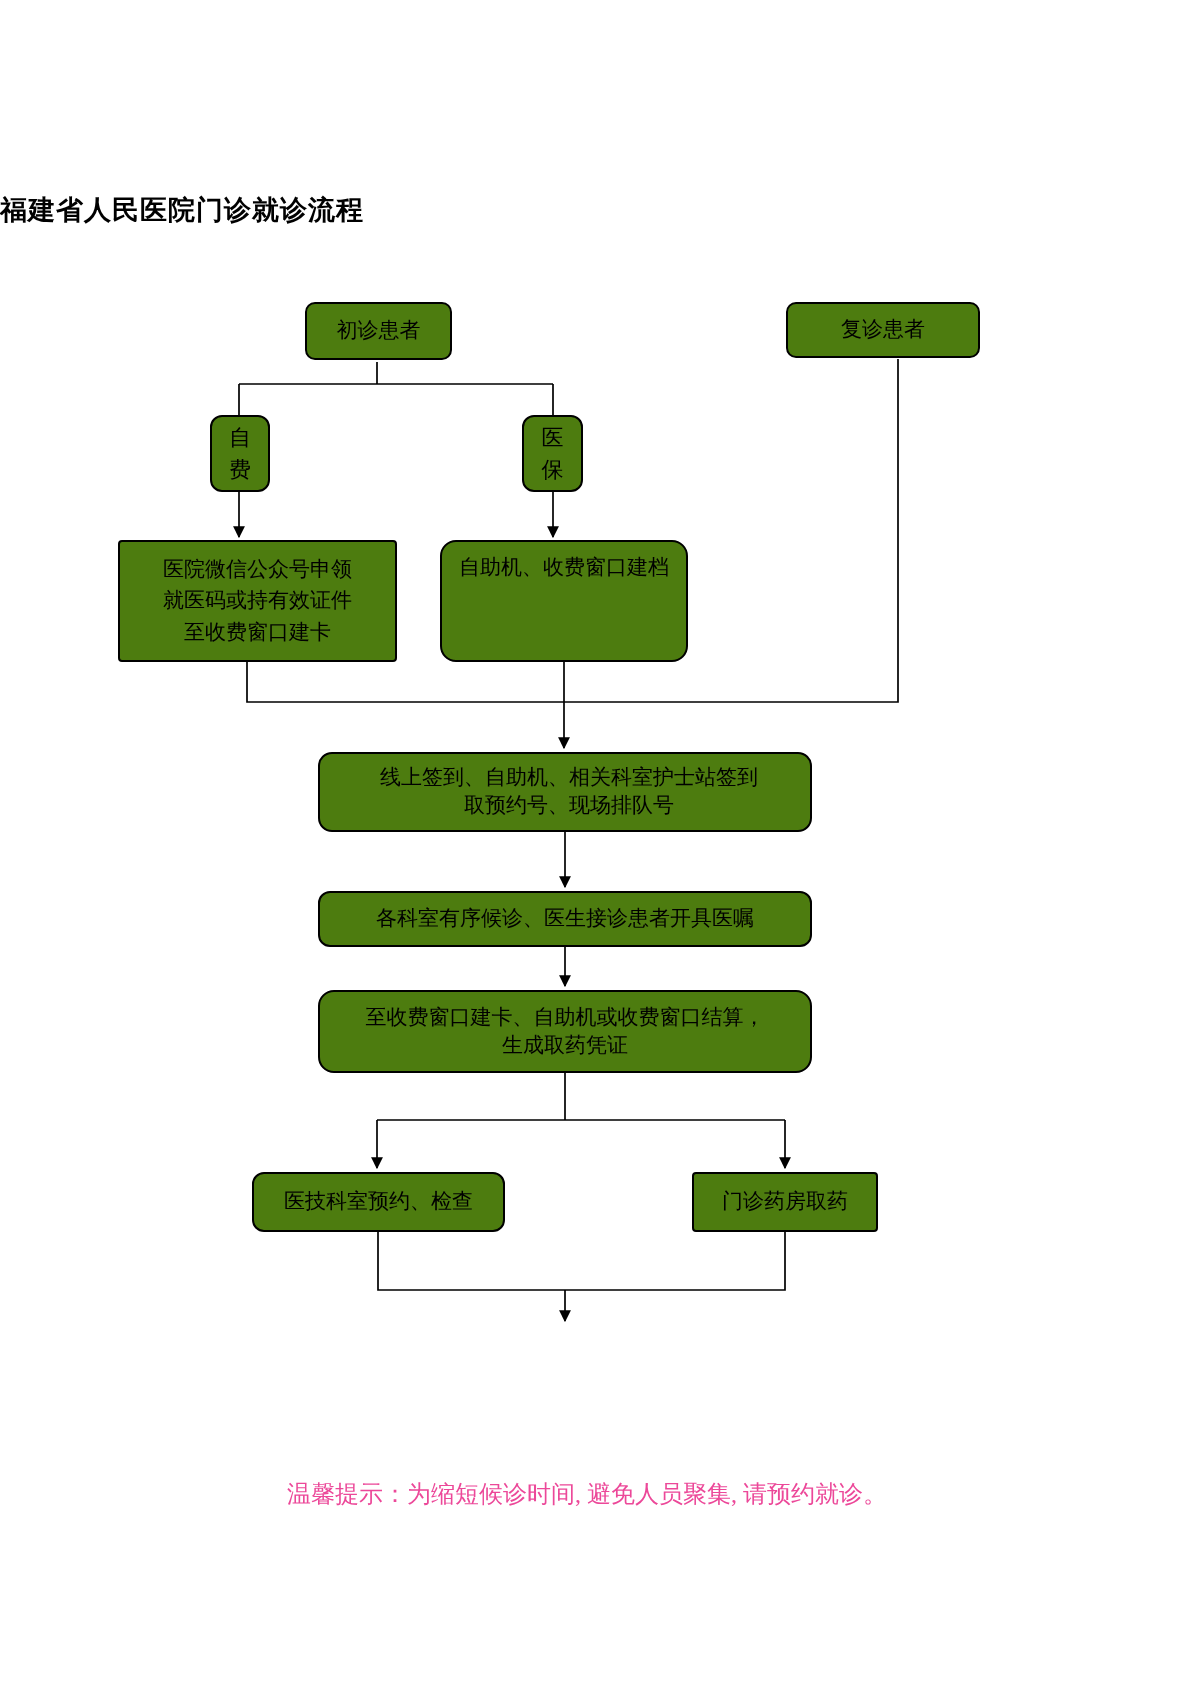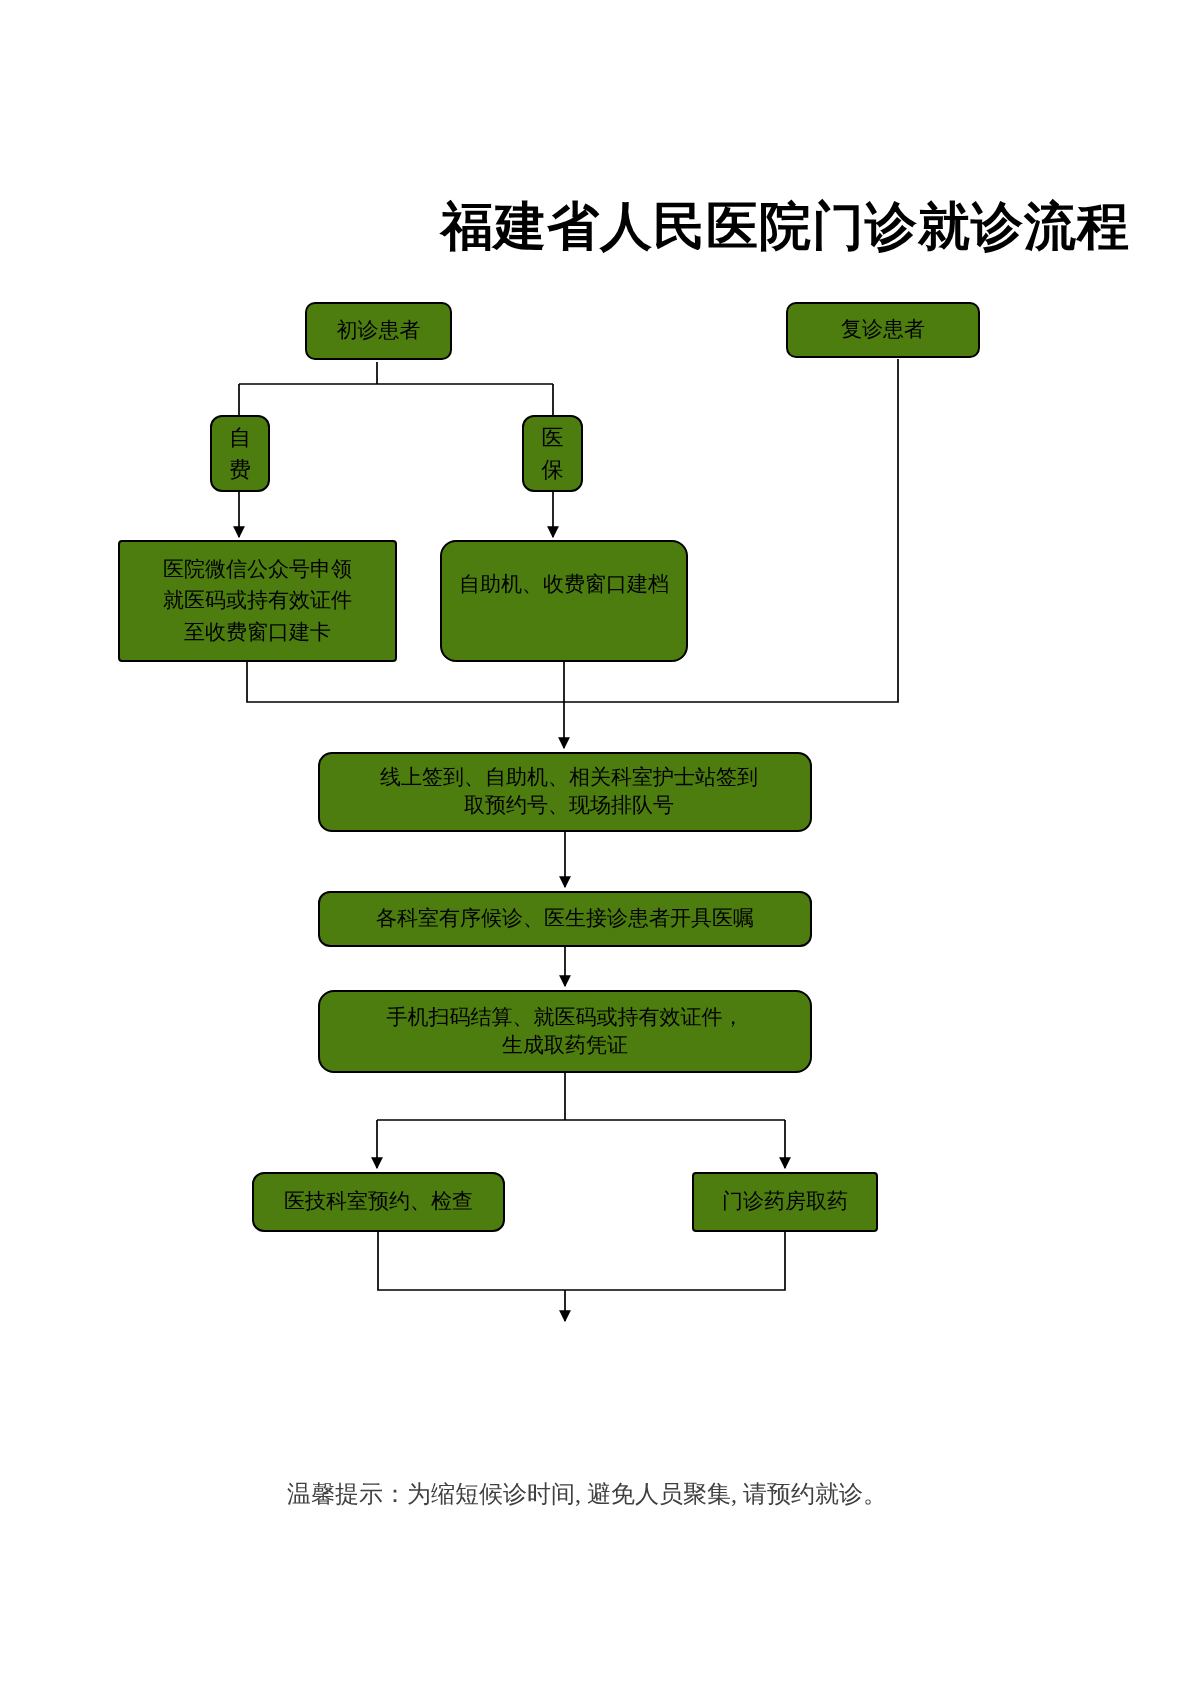--- a/index.html
+++ b/index.html
@@ -7,22 +7,22 @@
     position:relative;
     width:1190px;height:1682px;
     background:#ffffff;
     font-family:"Liberation Serif","DejaVu Serif",serif;
     color:#000;
     overflow:hidden;
   }
   .title{
     position:absolute;
     left:0;top:192px;width:1130px;
-    text-align:right;
-    font-size:52px;
+    text-align:left;
+    font-size:27px;
     font-weight:bold;
     letter-spacing:1px;
   }
   svg.connectors{position:absolute;left:0;top:0;z-index:0;}
   .node{
     position:absolute;
     box-sizing:border-box;
     background:#4d7c0f;
     border:2px solid #000;
     display:flex;
@@ -33,21 +33,21 @@
     font-size:21px;
     line-height:1.32;
     z-index:1;
   }
   .node .nl{white-space:nowrap;}
   .notice{
     position:absolute;
     left:0;top:1478px;width:1174px;
     text-align:center;
     font-size:24px;
-    color:#404040;
+    color:#ec4899;
   }
 </style>
 </head>
 <body>
 
 <div class="page">
 
   <div class="title">福建省人民医院门诊就诊流程</div>
 
   <svg class="connectors" width="1190" height="1682" viewBox="0 0 1190 1682">
@@ -99,35 +99,35 @@
     <div class="nl">医</div>
     <div class="nl">保</div>
   </div>
 
   <div class="node" style="left:118px;top:540px;width:279px;height:122px;border-radius:4px;line-height:1.5;">
     <div class="nl">医院微信公众号申领</div>
     <div class="nl">就医码或持有效证件</div>
     <div class="nl">至收费窗口建卡</div>
   </div>
 
-  <div class="node" style="left:440px;top:540px;width:248px;height:122px;border-radius:16px;justify-content:flex-start;padding-top:29px;">
+  <div class="node" style="left:440px;top:540px;width:248px;height:122px;border-radius:16px;justify-content:flex-start;padding-top:12px;">
     <div class="nl">自助机、收费窗口建档</div>
   </div>
 
   <div class="node" style="left:318px;top:752px;width:494px;height:80px;border-radius:14px;padding-left:8px;">
     <div class="nl">线上签到、自助机、相关科室护士站签到</div>
     <div class="nl">取预约号、现场排队号</div>
   </div>
 
   <div class="node" style="left:318px;top:891px;width:494px;height:56px;border-radius:12px;">
     <div class="nl">各科室有序候诊、医生接诊患者开具医嘱</div>
   </div>
 
   <div class="node" style="left:318px;top:990px;width:494px;height:83px;border-radius:16px;">
-    <div class="nl">手机扫码结算、就医码或持有效证件，</div>
+    <div class="nl">至收费窗口建卡、自助机或收费窗口结算，</div>
     <div class="nl">生成取药凭证</div>
   </div>
 
   <div class="node" style="left:252px;top:1172px;width:253px;height:60px;border-radius:12px;">
     <div class="nl">医技科室预约、检查</div>
   </div>
 
   <div class="node" style="left:692px;top:1172px;width:186px;height:60px;border-radius:4px;">
     <div class="nl">门诊药房取药</div>
   </div>

